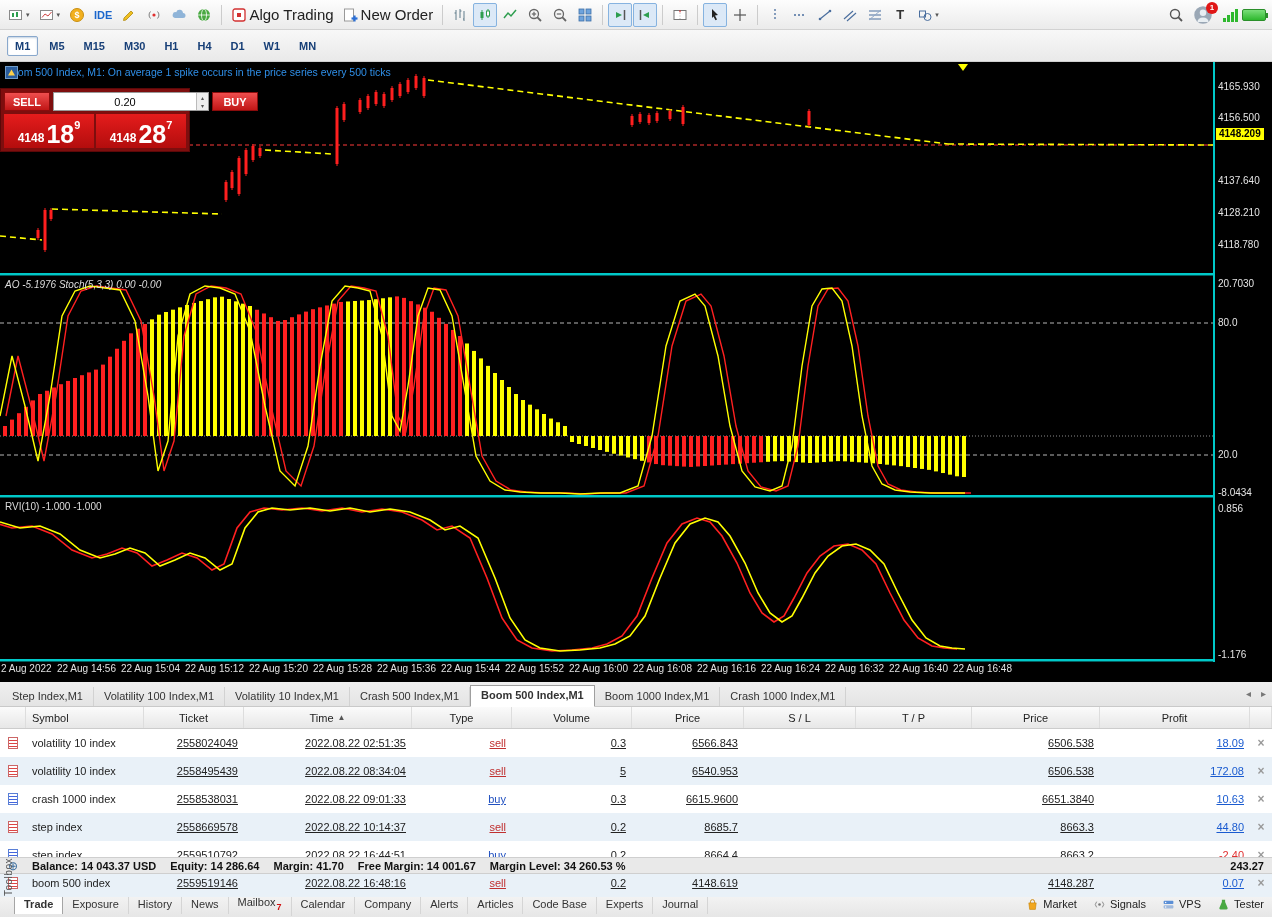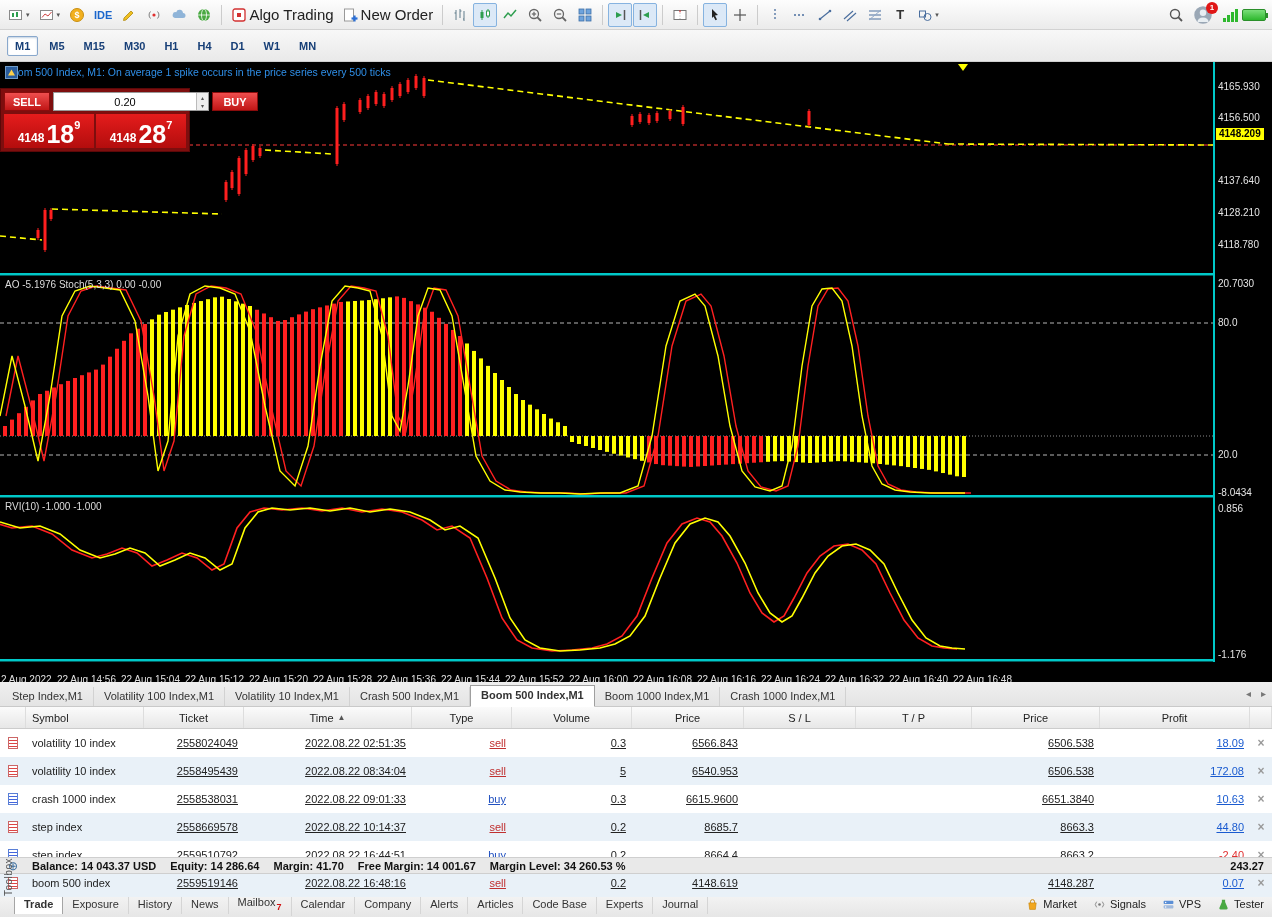--- a/index.html
+++ b/index.html
@@ -35,24 +35,24 @@
   #main-svg{top:0;}
   #ao-svg{top:214px;}
   #rvi-svg{top:436px;}
   .pane-sep{position:absolute;left:0;width:1272px;height:2px;background:#00c9c9;box-shadow:0 1px 0 #005e5e;z-index:5;}
   .sep1{top:211px;}.sep2{top:433px;}.sep3{top:597px;}
   .vscale-line{position:absolute;left:1213px;top:0;width:2px;height:600px;background:#00c9c9;z-index:5;}
   .price-col{position:absolute;left:1215px;top:0;width:57px;height:620px;background:#000;z-index:6;}
   .plabel{position:absolute;left:3px;transform:translateY(-50%);color:#e4e4e4;font-size:10px;white-space:nowrap;line-height:12px;}
   .plabel.hl{background:#ffff00;color:#000;left:1px;padding:0 3px;font-weight:700;}
   .time-axis{position:absolute;top:600px;left:0;width:1213px;height:20px;color:#e0e0e0;font-size:10px;}
-  .tlabel{position:absolute;top:12px;white-space:nowrap;}
+  .tlabel{position:absolute;top:1px;white-space:nowrap;}
   .chart-title{position:absolute;top:4px;left:5px;display:flex;align-items:center;gap:4px;color:#2f8fe8;font-size:10.5px;z-index:7;}
   .ind-label{position:absolute;left:5px;color:#dcdcdc;font-size:10px;z-index:7;}
-  .ao-label{top:217px;}
+  .ao-label{top:217px;font-style:italic;}
   .rvi-label{top:439px;}
 
   
   .trade-panel{position:absolute;top:26px;left:0;width:190px;background:#7e0e0e;padding:3px;z-index:8;border:1px solid #5c0808;}
   .tp-row1{display:flex;gap:3px;margin-bottom:3px;}
   .tp-btn{flex:0 0 46px;height:19px;background:linear-gradient(#ef4e4e,#c01616);color:#fff;font-weight:700;font-size:11px;display:flex;align-items:center;justify-content:center;border:1px solid #8a0c0c;}
   .tp-vol{flex:1;background:#fff;border:1px solid #999;display:flex;align-items:stretch;}
   .vol-input{flex:1;border:none;outline:none;font-family:"Liberation Sans",sans-serif;font-size:11px;text-align:center;padding:0;min-width:0;}
   .spin{display:flex;flex-direction:column;width:12px;border-left:1px solid #bbb;}
   .spin span{flex:1;font-size:6px;color:#555;display:flex;align-items:center;justify-content:center;background:#eee;}

